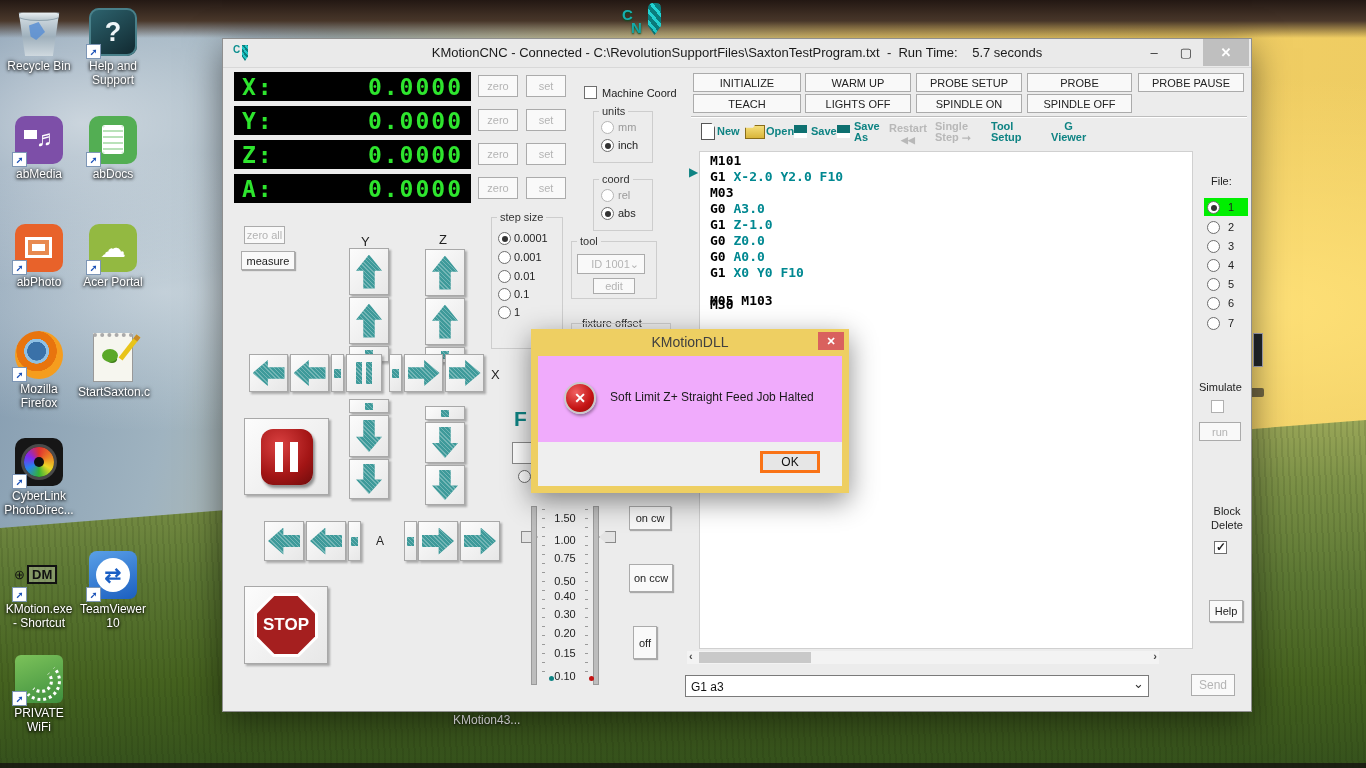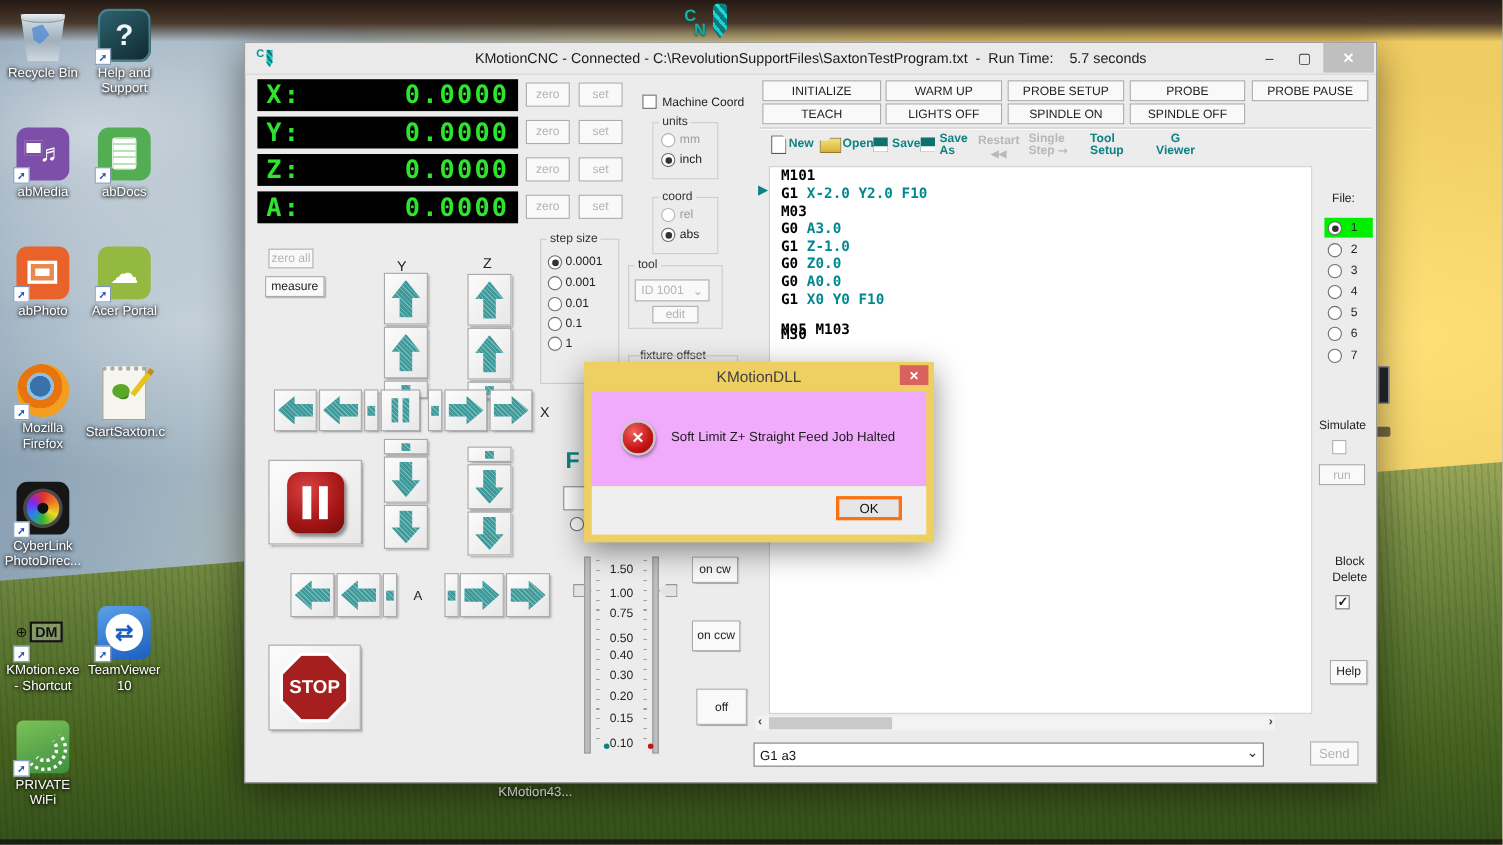--- a/index.html
+++ b/index.html
@@ -441,21 +441,21 @@
   <span class="lbl" style="left:291px;top:212px">0.001</span>
   <div class="radio" style="left:275px;top:231px"></div>
   <span class="lbl" style="left:291px;top:231px">0.01</span>
   <div class="radio" style="left:275px;top:249px"></div>
   <span class="lbl" style="left:291px;top:249px">0.1</span>
   <div class="radio" style="left:275px;top:267px"></div>
   <span class="lbl" style="left:291px;top:267px">1</span>
 
   <div class="groupbox" style="left:348px;top:202px;width:86px;height:58px"></div>
   <span class="grouplabel" style="left:354px;top:196px">tool</span>
-  <div class="btn gray" style="left:354px;top:215px;width:68px;height:20px;justify-content:space-between;padding:0 5px">
+  <div class="btn gray" style="left:354px;top:215px;width:68px;height:20px;justify-content:flex-end;padding:0 5px">
     <span>ID 1001</span>
       <span>⌄</span>
   </div>
   <div class="btn gray" style="left:370px;top:239px;width:42px;height:16px">edit</div>
 
   <span class="grouplabel" style="left:356px;top:278px">fixture offset</span>
   <div class="groupbox" style="left:348px;top:284px;width:100px;height:10px;border-bottom:none"></div>
 
   <span class="abs" style="left:291px;top:368px;color:#0e8383;font-size:21px;font-weight:bold">F</span>
   <div class="abs" style="left:289px;top:403px;width:20px;height:20px;background:#fff;border:1px solid #8a8a8a"></div>
@@ -474,21 +474,21 @@
   <div class="sl-num" style="left:322px;top:608px">0.15</div>
   <div class="sl-num" style="left:322px;top:631px">0.10</div>
   <div class="sl-ticks" style="left:362px;top:470px"></div>
   <div class="sl-track" style="left:370px;top:467px"></div>
   <div class="sl-thumb th-l" style="left:376px;top:492px"></div>
   <div class="abs" style="left:326px;top:637px;width:5px;height:5px;border-radius:50%;background:#0e8383"></div>
   <div class="abs" style="left:366px;top:637px;width:5px;height:5px;border-radius:50%;background:#c41414"></div>
 
   <div class="btn" style="left:406px;top:467px;width:42px;height:24px;box-shadow:1px 1px 1px #aaa">on cw</div>
   <div class="btn" style="left:406px;top:525px;width:44px;height:28px;box-shadow:1px 1px 1px #aaa">on ccw</div>
-  <div class="btn" style="left:410px;top:587px;width:46px;height:33px;box-shadow:1px 1px 1px #aaa">off</div>
+  <div class="btn" style="left:410px;top:587px;width:24px;height:33px;box-shadow:1px 1px 1px #aaa">off</div>
 
   <span class="lbl" style="left:988px;top:136px">File:</span>
   <div class="abs" style="left:981px;top:159px;width:44px;height:18px;background:#00ef00"></div>
   <div class="radio sel" style="left:984px;top:162px"></div>
   <span class="lbl" style="left:1005px;top:162px">1</span>
   <div class="radio" style="left:984px;top:182px"></div>
   <span class="lbl" style="left:1005px;top:182px">2</span>
   <div class="radio" style="left:984px;top:201px"></div>
   <span class="lbl" style="left:1005px;top:201px">3</span>
   <div class="radio" style="left:984px;top:220px"></div>

